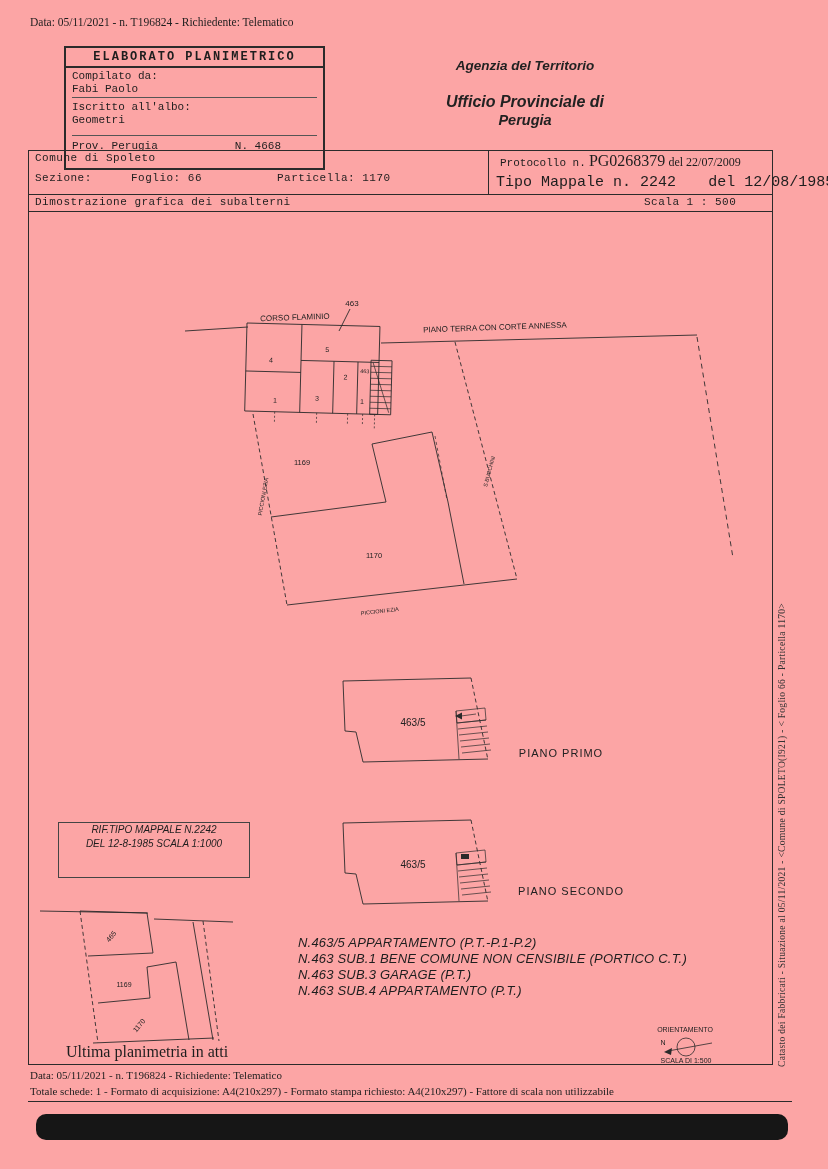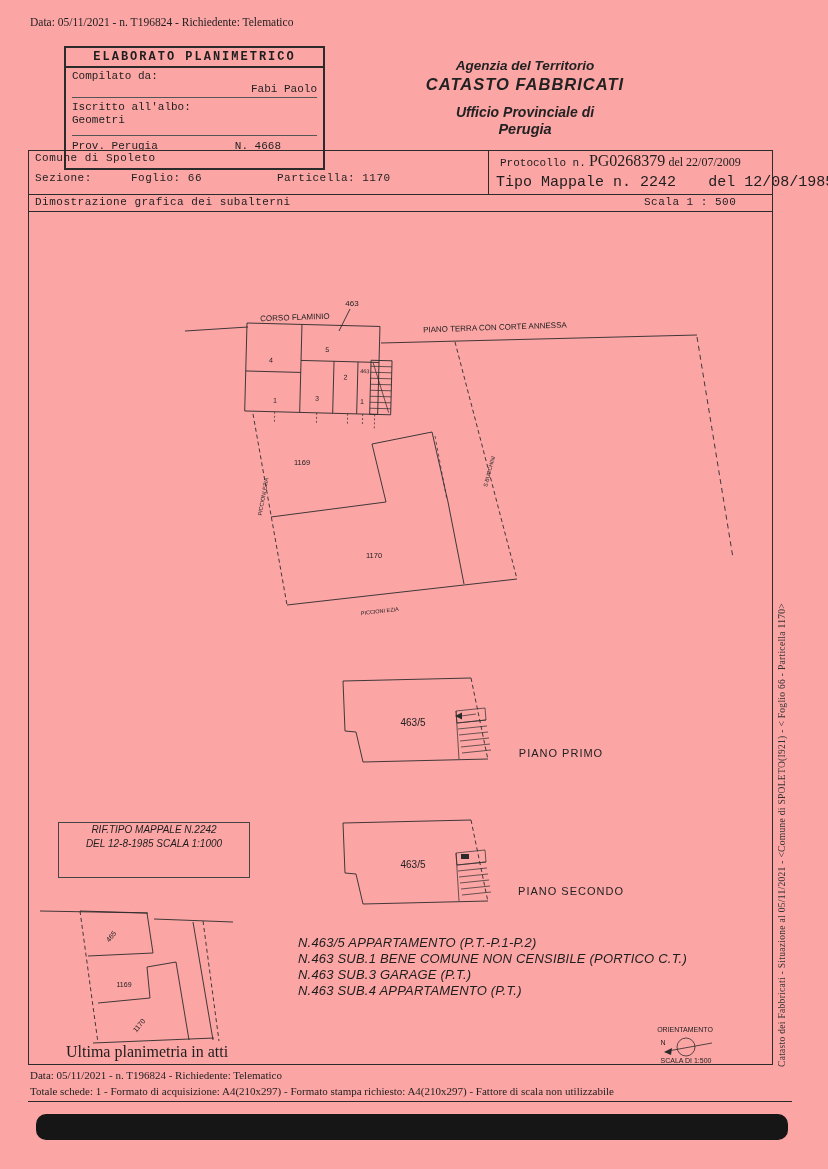--- a/index.html
+++ b/index.html
@@ -19,34 +19,33 @@
 
 <div id="page">
 
   <div class="abs serif" style="left:30px;top:16px;font-size:11.5px;">Data: 05/11/2021 - n. T196824 - Richiedente: Telematico</div>
 
   <div class="box" style="left:28px;top:46px;width:261px;height:124px;border-width:2px;margin-left:36px;">
     <div class="mono" style="text-align:center;font-weight:bold;font-size:12px;letter-spacing:2px;
          padding:2px 0 2px 0;border-bottom:2px solid #2b2b2b;">ELABORATO PLANIMETRICO</div>
     <div class="mono" style="font-size:11px;padding:2px 6px 0 6px;line-height:13px;">
       <div>Compilato da:</div>
-      <div style="border-bottom:1px solid #555;padding-bottom:1px;text-align:right;">Fabi Paolo</div>
+      <div style="border-bottom:1px solid #555;padding-bottom:1px;">Fabi Paolo</div>
       <div style="padding-top:3px;">Iscritto all'albo:</div>
       <div style="border-bottom:1px solid #555;padding-bottom:8px;">Geometri</div>
       <div style="display:flex;justify-content:space-between;padding:4px 36px 0 0;">
         <span>Prov. Perugia</span>
         <span>N. 4668</span>
       </div>
     </div>
   </div>
 
   <div class="abs sans" style="left:400px;top:58px;width:250px;text-align:center;font-weight:bold;color:#222;">
     <div style="font-size:13.5px;">Agenzia del Territorio</div>
-    <div style="font-size:16.5px;letter-spacing:1px;margin-top:2px;">CATASTO FABBRICATI</div>
-    <div style="font-size:14px;margin-top:10px;">Ufficio Provinciale di</div>
+    <div style="font-size:16px;margin-top:20px;">Ufficio Provinciale di</div>
     <div style="font-size:14.5px;margin-top:1px;">Perugia</div>
   </div>
 
   <div class="box" style="left:28px;top:150px;width:745px;height:915px;border-width:1.6px;"></div>
   <div class="ln" style="left:28px;top:194px;width:745px;height:1.4px;"></div>
   <div class="ln" style="left:28px;top:211px;width:745px;height:1.4px;"></div>
   <div class="ln" style="left:488px;top:150px;width:1.4px;height:45px;"></div>
 
   <div class="abs mono t11m" style="left:35px;top:152px;">Comune di Spoleto</div>
   <div class="abs mono t11m" style="left:35px;top:172px;">Sezione:</div>

